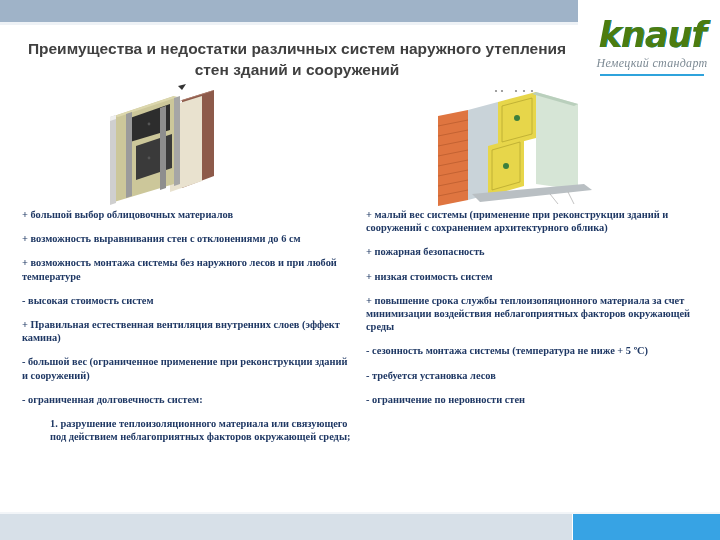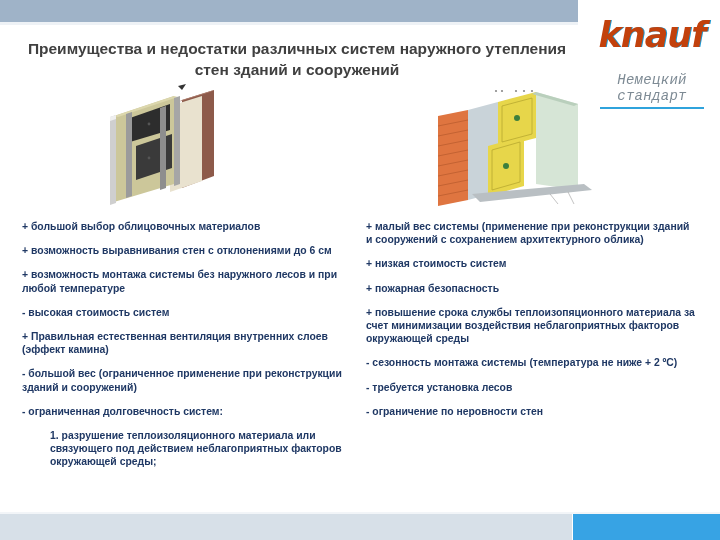--- a/index.html
+++ b/index.html
@@ -54,30 +54,30 @@
     left: 592px; top: 16px;
     width: 120px; height: 64px;
     text-align: center;
   }
   .logo-word {
     font-family: "DejaVu Sans", sans-serif;
     font-style: italic;
     font-weight: 700;
     font-size: 35px;
     letter-spacing: -1px;
-    color: #c2410c;
+    color: #4d7c0f;
     line-height: 38px;
     text-shadow: 1px 0 0 #1a9ad6;
   }
   .logo-tag {
-    font-family: Liberation Mono, monospace;
+    font-family: Liberation Serif, serif;
     font-style: italic;
-    font-size: 14px;
+    font-size: 12px;
     color: #7d8a94;
-    margin-top: 18px;
+    margin-top: 2px;
     letter-spacing: 0.3px;
   }
   .logo-rule {
     width: 104px;
     height: 2px;
     background: #2fa3dc;
     margin: 3px auto 0 auto;
   }
 
   
@@ -96,22 +96,22 @@
   
   .illus {
     position: absolute;
   }
   .illus-left  { left: 74px;  top: 84px;  width: 170px; height: 122px; }
   .illus-right { left: 432px; top: 88px;  width: 168px; height: 120px; }
 
   
   .col {
     position: absolute;
-    top: 220px;
-    font-family: Liberation Sans, sans-serif;
+    top: 208px;
+    font-family: Liberation Serif, serif;
     font-size: 10.4px;
     font-weight: 700;
     line-height: 13.2px;
     color: #1f3864;
   }
   .col-left  { left: 22px;  width: 330px; }
   .col-right { left: 366px; width: 330px; }
 
   .bullet {
     margin: 0 0 11px 0;
@@ -213,24 +213,24 @@
       <p class="bullet">+ возможность монтажа системы без наружного лесов и при любой температуре</p>
       <p class="bullet">- высокая стоимость систем</p>
       <p class="bullet">+ Правильная естественная вентиляция внутренних слоев (эффект камина)</p>
       <p class="bullet">- большой вес (ограниченное применение при реконструкции зданий и сооружений)</p>
       <p class="bullet">- ограниченная долговечность систем:</p>
       <p class="bullet indented">1. разрушение теплоизоляционного материала или связующего под действием неблагоприятных факторов окружающей среды;</p>
     </div>
 
   <div class="col col-right">
       <p class="bullet">+ малый вес системы (применение при реконструкции зданий и сооружений с сохранением архитектурного облика)</p>
+      <p class="bullet">+ пожарная безопасность</p>
       <p class="bullet">+ низкая стоимость систем</p>
-      <p class="bullet">+ пожарная безопасность</p>
       <p class="bullet gap-lg">+ повышение срока службы теплоизопяционного материала за счет минимизации воздействия неблагоприятных факторов окружающей среды</p>
-      <p class="bullet">- сезонность монтажа системы (температура не ниже + 2 ºC)</p>
+      <p class="bullet">- сезонность монтажа системы (температура не ниже + 5 ºC)</p>
       <p class="bullet">- требуется установка лесов</p>
       <p class="bullet">- ограничение по неровности стен</p>
     </div>
 
   <div class="bottom-hairline"></div>
   <div class="bottom-band-left"></div>
   <div class="bottom-band-right"></div>
 
 </div>
 

